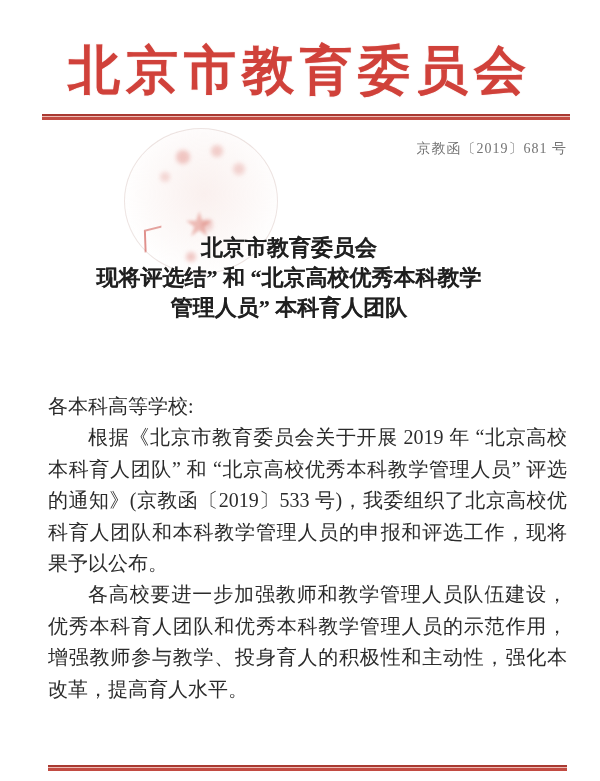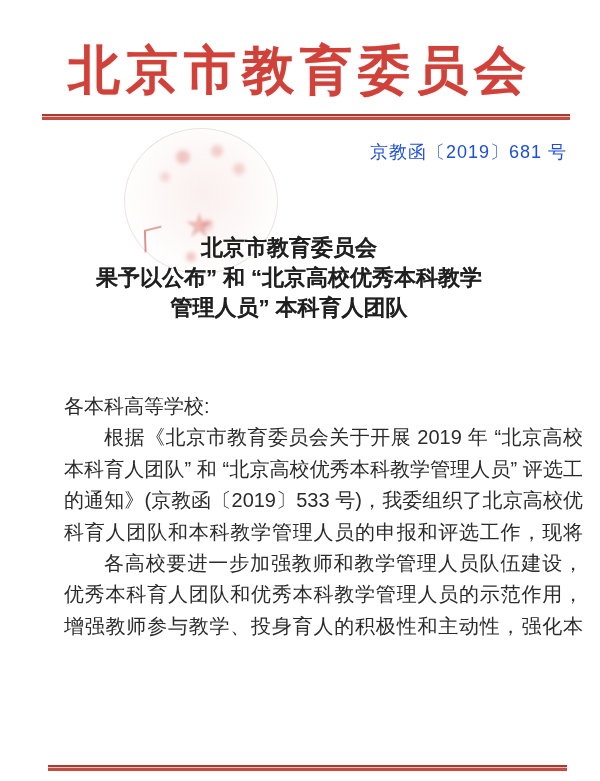--- a/index.html
+++ b/index.html
@@ -2,21 +2,21 @@
 <html><head>
 <meta charset="utf-8">
 <style>
   html, body { margin: 0; padding: 0; background: #ffffff; }
   .page {
     position: relative;
     width: 600px;
     height: 781px;
     background: #ffffff;
     overflow: hidden;
-    font-family: Liberation Sans, sans-serif;
+    font-family: Liberation Serif, serif;
   }
 
   
   .org-name {
     position: absolute;
     top: 36px; left: 0; right: 0;
     text-align: center;
     font-size: 52px;
     font-weight: 700;
     letter-spacing: 6px;
@@ -31,22 +31,22 @@
       #a93a32 0%, #a93a32 30%,
       #edbcb5 30%, #edbcb5 55%,
       #c24b42 55%, #c24b42 100%);
   }
   .rule-top    { top: 114px; left: 42px; width: 528px; }
   .rule-bottom { top: 765px; left: 48px; width: 519px; }
 
   .doc-number {
     position: absolute;
     top: 140px; right: 33px;
-    font-size: 18px;
-    color: #1d4ed8;
+    font-size: 14px;
+    color: #737373;
     letter-spacing: 1px;
     white-space: nowrap;
   }
 
   
   .seal { position: absolute; left: 118px; top: 126px; width: 168px; height: 156px; pointer-events: none; }
   .seal-ring {
     position: absolute; left: 6px; top: 2px; width: 152px; height: 144px;
     border-radius: 50%;
     border: 1px solid rgba(190,158,152,0.28);
@@ -91,21 +91,21 @@
     font-weight: 700;
     line-height: 30px;
     color: #1f1f1f;
     text-shadow: 0 0 0.6px rgba(40,40,40,0.6);
   }
   .t-line { white-space: nowrap; }
 
   
   .body-text {
     position: absolute;
-    top: 391px; left: 64px; width: 519px;
+    top: 391px; left: 48px; width: 519px;
     font-size: 20px;
     line-height: 31.4px;
     color: #2b2b2b;
   }
   .line { height: 31.4px; white-space: nowrap; }
   .line.fill { text-align: justify; text-align-last: justify; white-space: normal; overflow: hidden; }
   .line.start { text-indent: 2em; }
   .line.end { text-align: left; text-align-last: left; }
 </style>
 </head>
@@ -121,30 +121,32 @@
 
   <div class="seal">
     <div class="seal-ring"></div>
     <div class="seal-blobs"></div>
     <div class="seal-star">★</div>
     <div class="seal-scribble"></div>
   </div>
 
   <div class="title">
     <div class="t-line">北京市教育委员会</div>
-    <div class="t-line">果予以公布” 和 “北京高校优秀本科教学</div>
+    <div class="t-line">现将评选结” 和 “北京高校优秀本科教学</div>
     <div class="t-line">管理人员” 本科育人团队</div>
   </div>
 
   <div class="body-text">
     <div class="line end">各本科高等学校:</div>
     <div class="line start fill">根据《北京市教育委员会关于开展 2019 年 “北京高校优秀</div>
     <div class="line fill">本科育人团队” 和 “北京高校优秀本科教学管理人员” 评选工作</div>
     <div class="line fill">的通知》(京教函〔2019〕533 号)，我委组织了北京高校优秀本</div>
     <div class="line fill">科育人团队和本科教学管理人员的申报和评选工作，现将评选结</div>
+    <div class="line end">果予以公布。</div>
     <div class="line start fill">各高校要进一步加强教师和教学管理人员队伍建设，发挥好</div>
     <div class="line fill">优秀本科育人团队和优秀本科教学管理人员的示范作用，调动和</div>
     <div class="line fill">增强教师参与教学、投身育人的积极性和主动性，强化本科教学</div>
+    <div class="line end">改革，提高育人水平。</div>
   </div>
 
   <div class="rule rule-bottom"></div>
 
 </div>
 
 </body></html>

